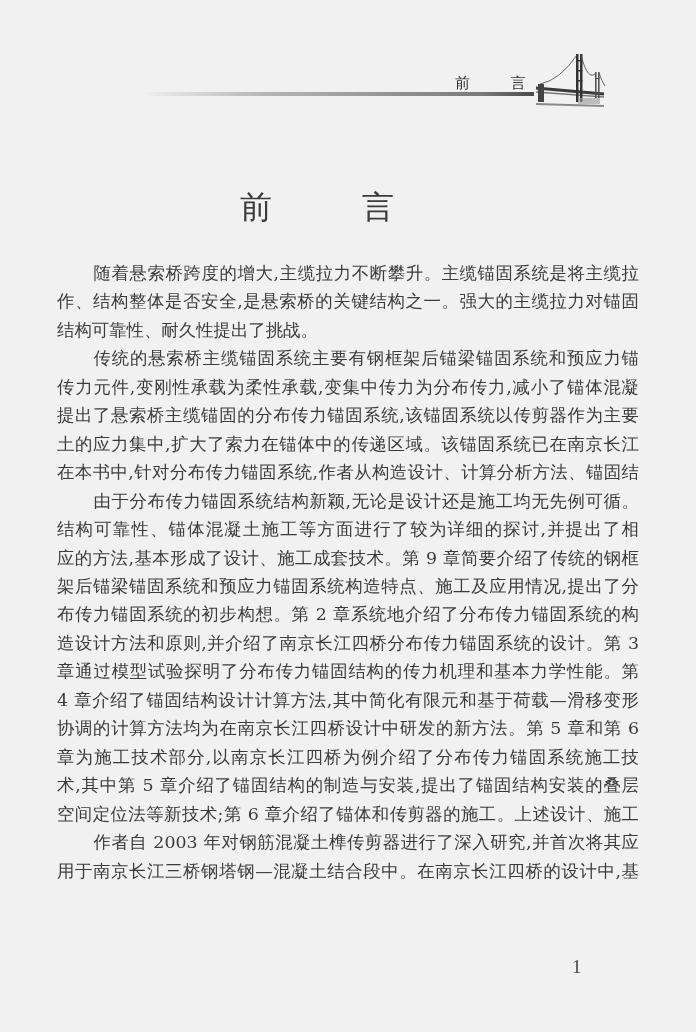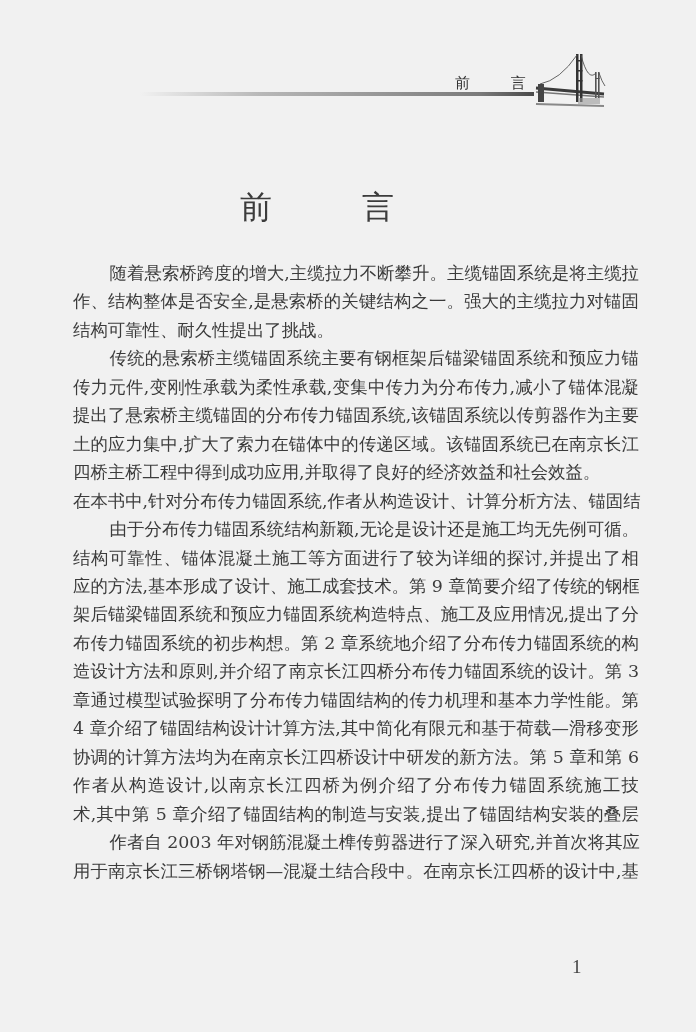--- a/index.html
+++ b/index.html
@@ -28,21 +28,21 @@
   .chapter-title {
     position: absolute; left: 0; top: 186px; width: 634px; text-align: center;
     font-family: "DejaVu Sans", "Liberation Sans", sans-serif;
     font-size: 32px; color: #3c3c3c; letter-spacing: 40px; padding-left: 40px;
     box-sizing: border-box;
   }
   .body-text {
     position: absolute; left: 57px; top: 259px; width: 582px;
     font-size: 17.4px; line-height: 28.45px; color: #3b3b3b;
   }
-  .line { display: block; text-align: justify; text-align-last: justify; white-space: nowrap; margin-left: 16px; }
+  .line { display: block; text-align: justify; text-align-last: justify; white-space: nowrap; }
   .line.last { text-align-last: left; }
   .first { padding-left: 2.1em; }
   .page-number {
     position: absolute; left: 572px; top: 956px;
     font-family: "Liberation Serif", "DejaVu Serif", serif;
     font-size: 19px; color: #444;
   }
 </style>
 </head>
 <body>
@@ -82,35 +82,35 @@
   <div>
     <span class="line first">随着悬索桥跨度的增大,主缆拉力不断攀升。主缆锚固系统是将主缆拉</span>
     <span class="line">作、结构整体是否安全,是悬索桥的关键结构之一。强大的主缆拉力对锚固</span>
     <span class="line last">结构可靠性、耐久性提出了挑战。</span>
   </div>
   <div>
     <span class="line first">传统的悬索桥主缆锚固系统主要有钢框架后锚梁锚固系统和预应力锚</span>
     <span class="line">传力元件,变刚性承载为柔性承载,变集中传力为分布传力,减小了锚体混凝</span>
     <span class="line">提出了悬索桥主缆锚固的分布传力锚固系统,该锚固系统以传剪器作为主要</span>
     <span class="line">土的应力集中,扩大了索力在锚体中的传递区域。该锚固系统已在南京长江</span>
-    <span class="line last">四桥主桥工程中得到成功应用,并取得了良好的经济效益和社会效益。</span>
   </div>
   <div>
     <span class="line">在本书中,针对分布传力锚固系统,作者从构造设计、计算分析方法、锚固结</span>
     <span class="line first">由于分布传力锚固系统结构新颖,无论是设计还是施工均无先例可循。</span>
     <span class="line">结构可靠性、锚体混凝土施工等方面进行了较为详细的探讨,并提出了相</span>
     <span class="line">应的方法,基本形成了设计、施工成套技术。第 9 章简要介绍了传统的钢框</span>
     <span class="line">架后锚梁锚固系统和预应力锚固系统构造特点、施工及应用情况,提出了分</span>
     <span class="line">布传力锚固系统的初步构想。第 2 章系统地介绍了分布传力锚固系统的构</span>
     <span class="line">造设计方法和原则,并介绍了南京长江四桥分布传力锚固系统的设计。第 3</span>
     <span class="line">章通过模型试验探明了分布传力锚固结构的传力机理和基本力学性能。第</span>
     <span class="line">4 章介绍了锚固结构设计计算方法,其中简化有限元和基于荷载—滑移变形</span>
     <span class="line">协调的计算方法均为在南京长江四桥设计中研发的新方法。第 5 章和第 6</span>
-    <span class="line">作者从构造设计,以南京长江四桥为例介绍了分布传力锚固系统施工技</span>
+    <span class="line">章为施工技术部分,以南京长江四桥为例介绍了分布传力锚固系统施工技</span>
     <span class="line">术,其中第 5 章介绍了锚固结构的制造与安装,提出了锚固结构安装的叠层</span>
+    <span class="line">空间定位法等新技术;第 6 章介绍了锚体和传剪器的施工。上述设计、施工</span>
   </div>
   <div>
     <span class="line first">作者自 2003 年对钢筋混凝土榫传剪器进行了深入研究,并首次将其应</span>
     <span class="line">用于南京长江三桥钢塔钢—混凝土结合段中。在南京长江四桥的设计中,基</span>
   </div>
 </div>
 
 <div class="page-number">1</div>
 
 </body></html>

